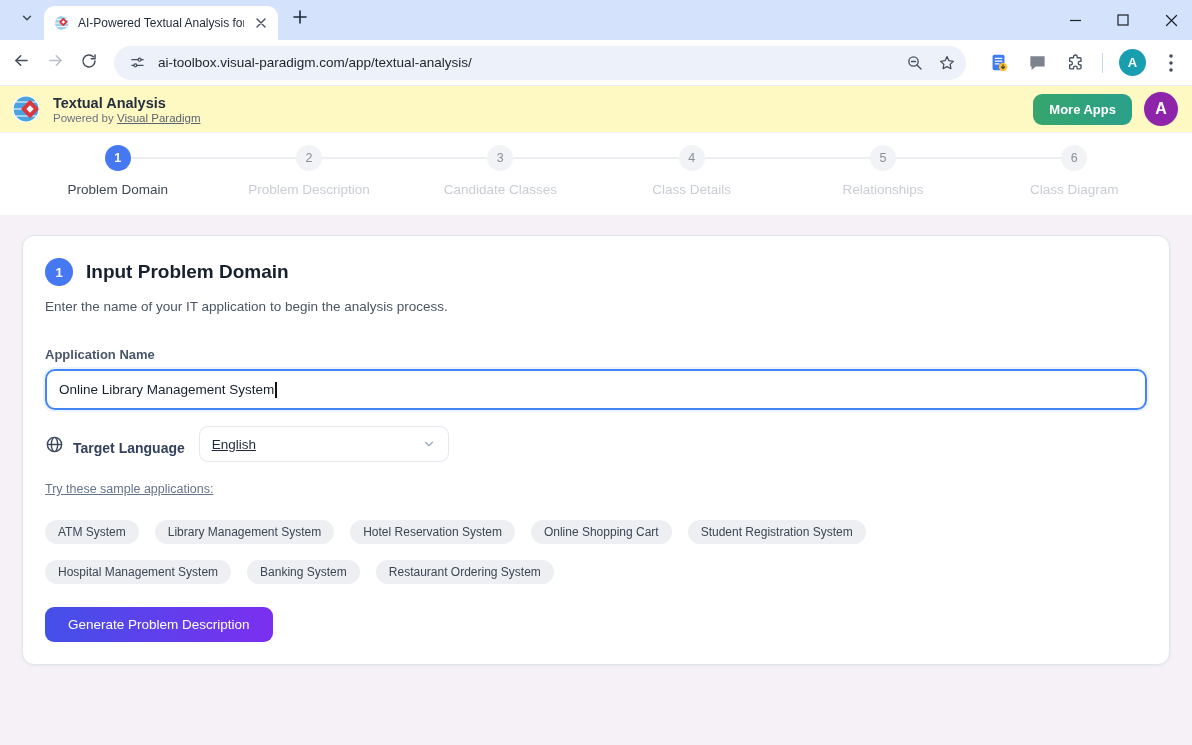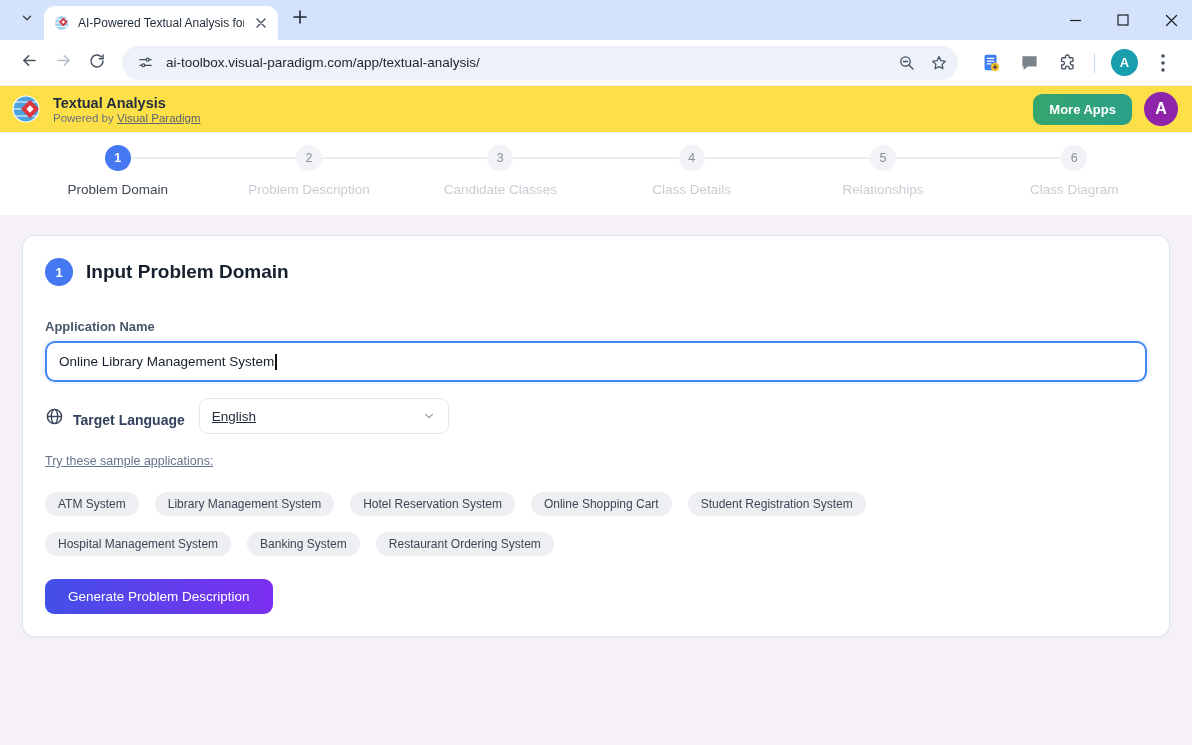--- a/index.html
+++ b/index.html
@@ -10,34 +10,34 @@
   
   .tabstrip { height:40px; background:#d5e2fb; display:flex; align-items:flex-end; padding:0 6px; position:relative; }
   .tab-search-btn { width:30px; height:30px; margin:0 2px 5px 6px; border-radius:8px; color:#3c4350; cursor:pointer; }
   .tab { height:34px; width:234px; background:#ffffff; border-radius:11px 11px 0 0; display:flex; align-items:center; gap:8px; padding:0 8px 0 10px; }
   .tab-title { flex:1; font-size:12px; color:#1f2a37; white-space:nowrap; overflow:hidden; }
   .tab-close { width:18px; height:18px; border-radius:50%; color:#45505e; flex:none; cursor:pointer; }
   .newtab-btn { width:28px; height:28px; margin:0 0 7px 8px; border-radius:50%; color:#1f2a37; cursor:pointer; }
   .win-controls { position:absolute; right:14px; top:0; height:40px; display:flex; align-items:center; gap:34px; color:#1b1f26; }
   .win-btn { width:14px; height:14px; cursor:pointer; }
 
-  .toolbar { height:45px; background:#ffffff; display:flex; align-items:center; padding:0 12px; }
+  .toolbar { height:45px; background:#ffffff; display:flex; align-items:center; padding:0 4px; }
   .nav-btn { width:34px; height:34px; border-radius:50%; color:#444e5c; flex:none; cursor:pointer; }
   .nav-btn.disabled { color:#b8bfca; }
   .omnibox { flex:1; height:34px; margin:0 8px; background:#edf1fa; border-radius:17px; display:flex; align-items:center; gap:10px; padding:0 8px 0 12px; }
   .omni-url { flex:1; font-size:13.5px; color:#23272d; white-space:nowrap; overflow:hidden; }
   .omni-icon { width:22px; height:22px; color:#45505e; flex:none; cursor:pointer; }
   .toolbar-right { display:flex; align-items:center; gap:16px; padding:0 8px 0 14px; }
   .ext-icon { width:22px; height:22px; cursor:pointer; }
   .tb-sep { width:1px; height:20px; background:#c9d6ef; }
   .chrome-avatar { width:27px; height:27px; border-radius:50%; background:#189eae; color:#fff; font-size:13px; font-weight:700; cursor:pointer; }
   .kebab { width:18px; height:22px; color:#45505e; cursor:pointer; }
 
   
-  .app-header { height:48px; background:#fde047; border-top:1px solid #e9edf2; border-bottom:1px solid #eef0f3; display:flex; align-items:center; padding:0 10px; }
+  .app-header { height:48px; background:#fef9c3; border-top:1px solid #e9edf2; border-bottom:1px solid #eef0f3; display:flex; align-items:center; padding:0 10px; }
   .logo { width:34px; height:34px; flex:none; }
   .title-block { margin-left:9px; }
   .app-title { font-size:14.5px; font-weight:700; color:#252f3d; line-height:1.25; }
   .app-sub { font-size:11.5px; color:#6b7280; }
   .app-sub a { color:#5b6472; }
   .more-apps { margin-left:auto; background:linear-gradient(90deg,#36a56d,#2aa089); color:#fff; border:none; font-family:inherit; font-weight:700; font-size:13px; padding:8px 16px; border-radius:9px; cursor:pointer; }
   .vp-avatar { width:34px; height:34px; border-radius:50%; background:#8e24aa; color:#fff; font-weight:700; font-size:16px; margin:0 4px 0 12px; cursor:pointer; }
 
   
   .stepper { display:flex; background:#fff; padding:12px 22px 18px; }
@@ -278,20 +278,21 @@
       <div class="step-label">Class Diagram</div>
     </div>
   </div>
 
 <div class="main">
   <div class="card">
     <div class="card-head">
       <div class="badge ctr">1</div>
       <div class="card-title">Input Problem Domain</div>
     </div>
+    <div class="card-desc">Enter the name of your IT application to begin the analysis process.</div>
 
     <div class="field-label">Application Name</div>
     <div class="text-input" role="textbox">
       <span>Online Library Management System</span>
       <span class="caret"></span>
     </div>
 
     <div class="lang-row">
       <span class="globe-ic ctr">
         <svg width="19" height="19" viewBox="0 0 24 24" fill="none" stroke="currentColor" stroke-width="1.8">

